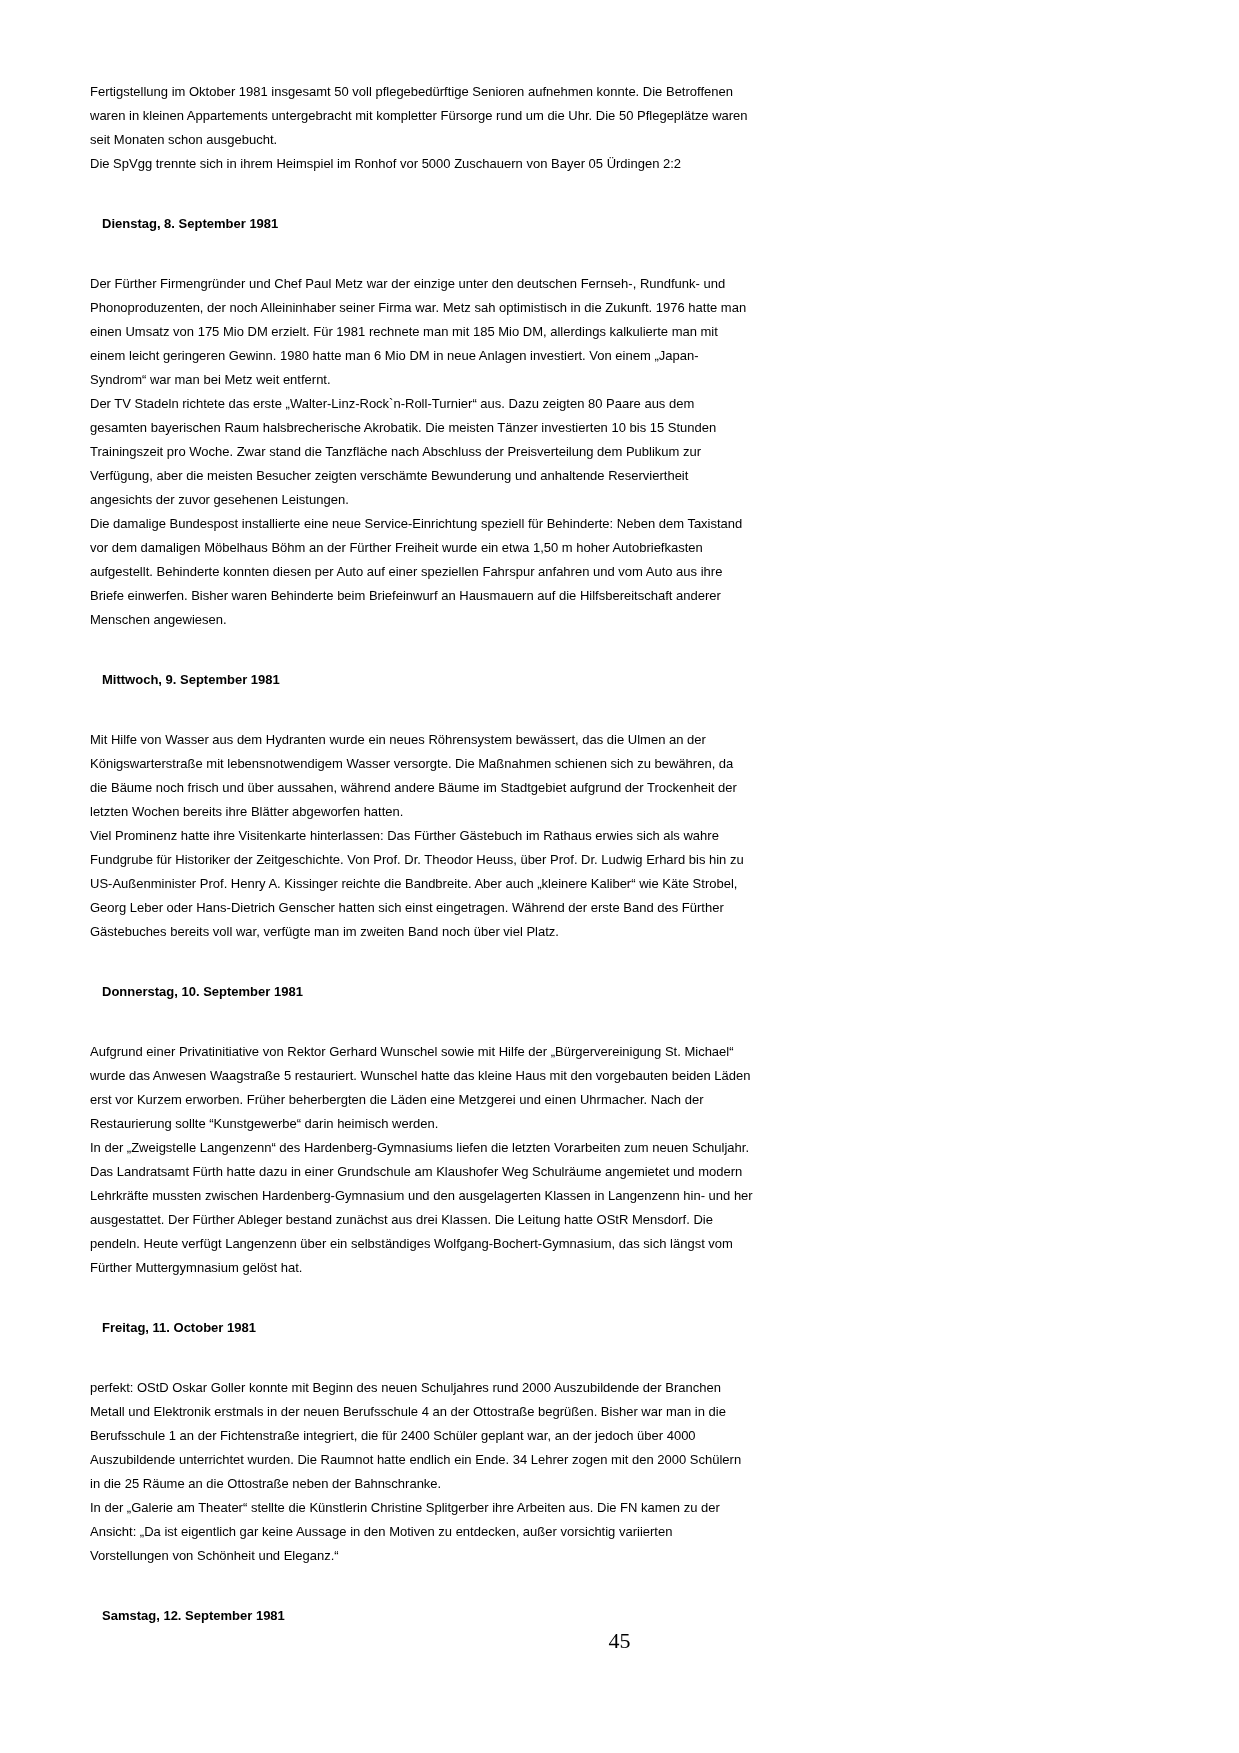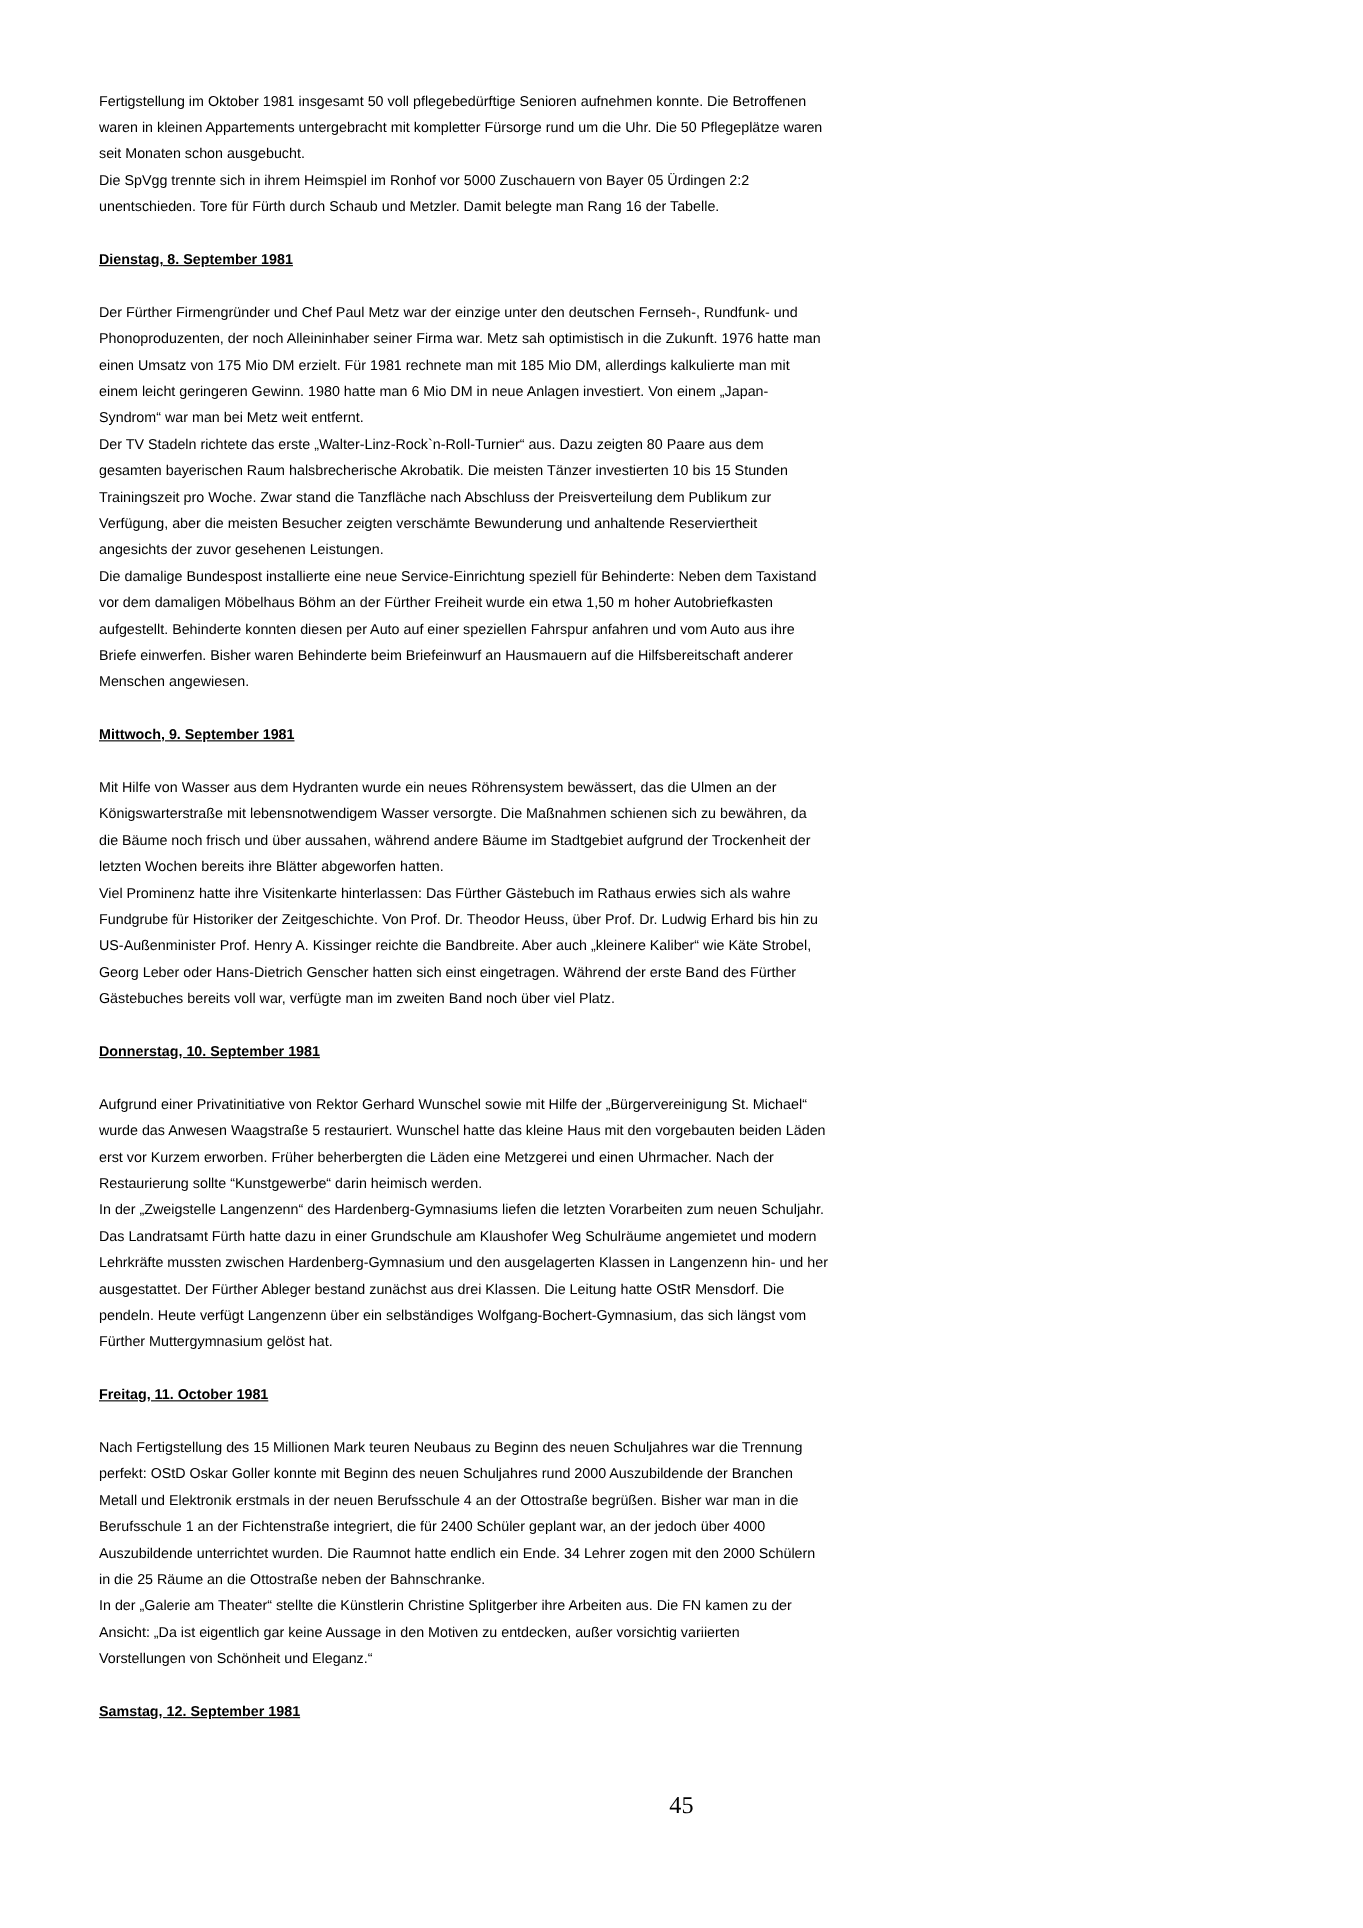--- a/index.html
+++ b/index.html
@@ -25,22 +25,21 @@
     }
     .line {
       display: block;
       white-space: nowrap;
     }
     .para {
       margin: 0;
     }
     .heading {
       font-weight: bold;
-      margin: 0;
-      text-decoration: underline;
+      margin: 12px;
     }
     .gap-before-heading {
       height: 24px;
     }
     .gap-after-heading {
       height: 24px;
     }
     .page-number {
       position: absolute;
       left: 0;
@@ -56,21 +55,20 @@
 
 <div class="page" id="page-body">
     <div>
       <div class="para">
         <span class="line">Fertigstellung im Oktober 1981 insgesamt 50 voll pflegebedürftige Senioren aufnehmen konnte. Die Betroffenen</span>
         <span class="line">waren in kleinen Appartements untergebracht mit kompletter Fürsorge rund um die Uhr. Die 50 Pflegeplätze waren</span>
         <span class="line">seit Monaten schon ausgebucht.</span>
       </div>
       <div class="para">
         <span class="line">Die SpVgg trennte sich in ihrem Heimspiel im Ronhof vor 5000 Zuschauern von Bayer 05 Ürdingen 2:2</span>
-        <span class="line">unentschieden. Tore für Fürth durch Schaub und Metzler. Damit belegte man Rang 16 der Tabelle.</span>
       </div>
     </div>
     <div>
       <div class="gap-before-heading"></div>
       <div class="heading line">Dienstag, 8. September 1981</div>
       <div class="gap-after-heading"></div>
       <div class="para">
         <span class="line">Der Fürther Firmengründer und Chef Paul Metz war der einzige unter den deutschen Fernseh-, Rundfunk- und</span>
         <span class="line">Phonoproduzenten, der noch Alleininhaber seiner Firma war. Metz sah optimistisch in die Zukunft. 1976 hatte man</span>
         <span class="line">einen Umsatz von 175 Mio DM erzielt. Für 1981 rechnete man mit 185 Mio DM, allerdings kalkulierte man mit</span>
@@ -127,21 +125,20 @@
         <span class="line">ausgestattet. Der Fürther Ableger bestand zunächst aus drei Klassen. Die Leitung hatte OStR Mensdorf. Die</span>
         <span class="line">pendeln. Heute verfügt Langenzenn über ein selbständiges Wolfgang-Bochert-Gymnasium, das sich längst vom</span>
         <span class="line">Fürther Muttergymnasium gelöst hat.</span>
       </div>
     </div>
     <div>
       <div class="gap-before-heading"></div>
       <div class="heading line">Freitag, 11. October 1981</div>
       <div class="gap-after-heading"></div>
       <div class="para">
-        <span class="line">Nach Fertigstellung des 15 Millionen Mark teuren Neubaus zu Beginn des neuen Schuljahres war die Trennung</span>
         <span class="line">perfekt: OStD Oskar Goller konnte mit Beginn des neuen Schuljahres rund 2000 Auszubildende der Branchen</span>
         <span class="line">Metall und Elektronik erstmals in der neuen Berufsschule 4 an der Ottostraße begrüßen. Bisher war man in die</span>
         <span class="line">Berufsschule 1 an der Fichtenstraße integriert, die für 2400 Schüler geplant war, an der jedoch über 4000</span>
         <span class="line">Auszubildende unterrichtet wurden. Die Raumnot hatte endlich ein Ende. 34 Lehrer zogen mit den 2000 Schülern</span>
         <span class="line">in die 25 Räume an die Ottostraße neben der Bahnschranke.</span>
       </div>
       <div class="para">
         <span class="line">In der „Galerie am Theater“ stellte die Künstlerin Christine Splitgerber ihre Arbeiten aus. Die FN kamen zu der</span>
         <span class="line">Ansicht: „Da ist eigentlich gar keine Aussage in den Motiven zu entdecken, außer vorsichtig variierten</span>
         <span class="line">Vorstellungen von Schönheit und Eleganz.“</span>

